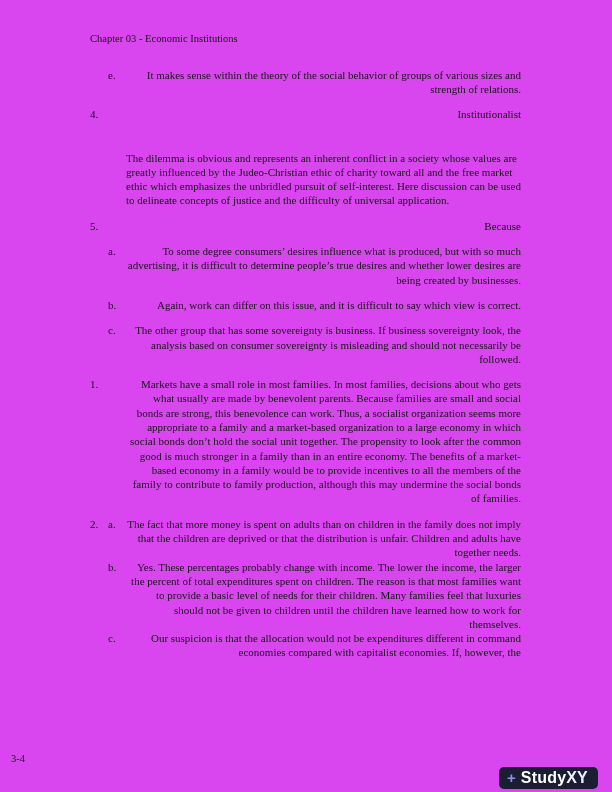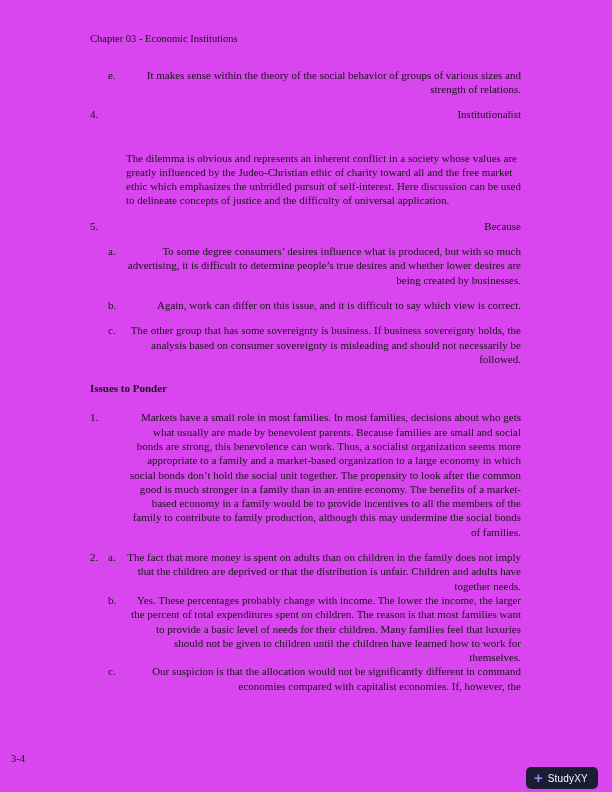--- a/index.html
+++ b/index.html
@@ -71,22 +71,22 @@
     font-family: "Liberation Sans", sans-serif;
   }
   .brand-plus {
     color: #8b8ff4;
     font-size: 15px;
     font-weight: bold;
     line-height: 1;
     transform: translateY(-1px);
   }
   .brand-name {
-    font-size: 10px;
-    font-weight: normal;
+    font-size: 16px;
+    font-weight: bold;
     color: #ffffff;
     letter-spacing: 0.2px;
   }
   .brand-name .secondary {
     color: #eef0ff;
   }
 </style>
 </head>
 <body>
 
@@ -119,44 +119,43 @@
       <span class="txt">To some degree consumers’ desires influence what is produced, but with so much advertising, it is difficult to determine people’s true desires and whether lower desires are being created by businesses.</span>
     </div>
 
     <div class="row">
       <span class="m w18 ind18">b.</span>
       <span class="txt">Again, work can differ on this issue, and it is difficult to say which view is correct.</span>
     </div>
 
     <div class="row">
       <span class="m w18 ind18">c.</span>
-      <span class="txt">The other group that has some sovereignty is business. If business sovereignty holds, the analysis based on consumer sovereignty is misleading and should not necessarily be followed.</span>
+      <span class="txt">The other group that has some sovereignty is business. If business sovereignty look, the analysis based on consumer sovereignty is misleading and should not necessarily be followed.</span>
     </div>
 
-    <div class="section-heading">Issues to Ponder</div>
 
     <div class="row">
       <span class="m w36">1.</span>
       <span class="txt">Markets have a small role in most families. In most families, decisions about who gets what usually are made by benevolent parents. Because families are small and social bonds are strong, this benevolence can work. Thus, a socialist organization seems more appropriate to a family and a market-based organization to a large economy in which social bonds don’t hold the social unit together. The propensity to look after the common good is much stronger in a family than in an entire economy. The benefits of a market-based economy in a family would be to provide incentives to all the members of the family to contribute to family production, although this may undermine the social bonds of families.</span>
     </div>
 
     <div class="row">
       <span class="m w18">2.</span>
       <span class="m w18">a.</span>
       <span class="txt">The fact that more money is spent on adults than on children in the family does not imply that the children are deprived or that the distribution is unfair. Children and adults have together needs.</span>
     </div>
 
     <div class="row tight">
       <span class="m w18 ind18">b.</span>
       <span class="txt">Yes. These percentages probably change with income. The lower the income, the larger the percent of total expenditures spent on children. The reason is that most families want to provide a basic level of needs for their children. Many families feel that luxuries should not be given to children until the children have learned how to work for themselves.</span>
     </div>
 
     <div class="row tight">
       <span class="m w18 ind18">c.</span>
-      <span class="txt">Our suspicion is that the allocation would not be significantly different in command economies compared with capitalist economies. If, however, the</span>
+      <span class="txt">Our suspicion is that the allocation would not be expenditures different in command economies compared with capitalist economies. If, however, the</span>
     </div>
 
   </div>
 
   <div class="footer">3-4</div>
 
   <div class="brand-badge">
     <span class="brand-plus">+</span>
     <span class="brand-name"><span>Study</span><span class="secondary">XY</span></span>
   </div>

